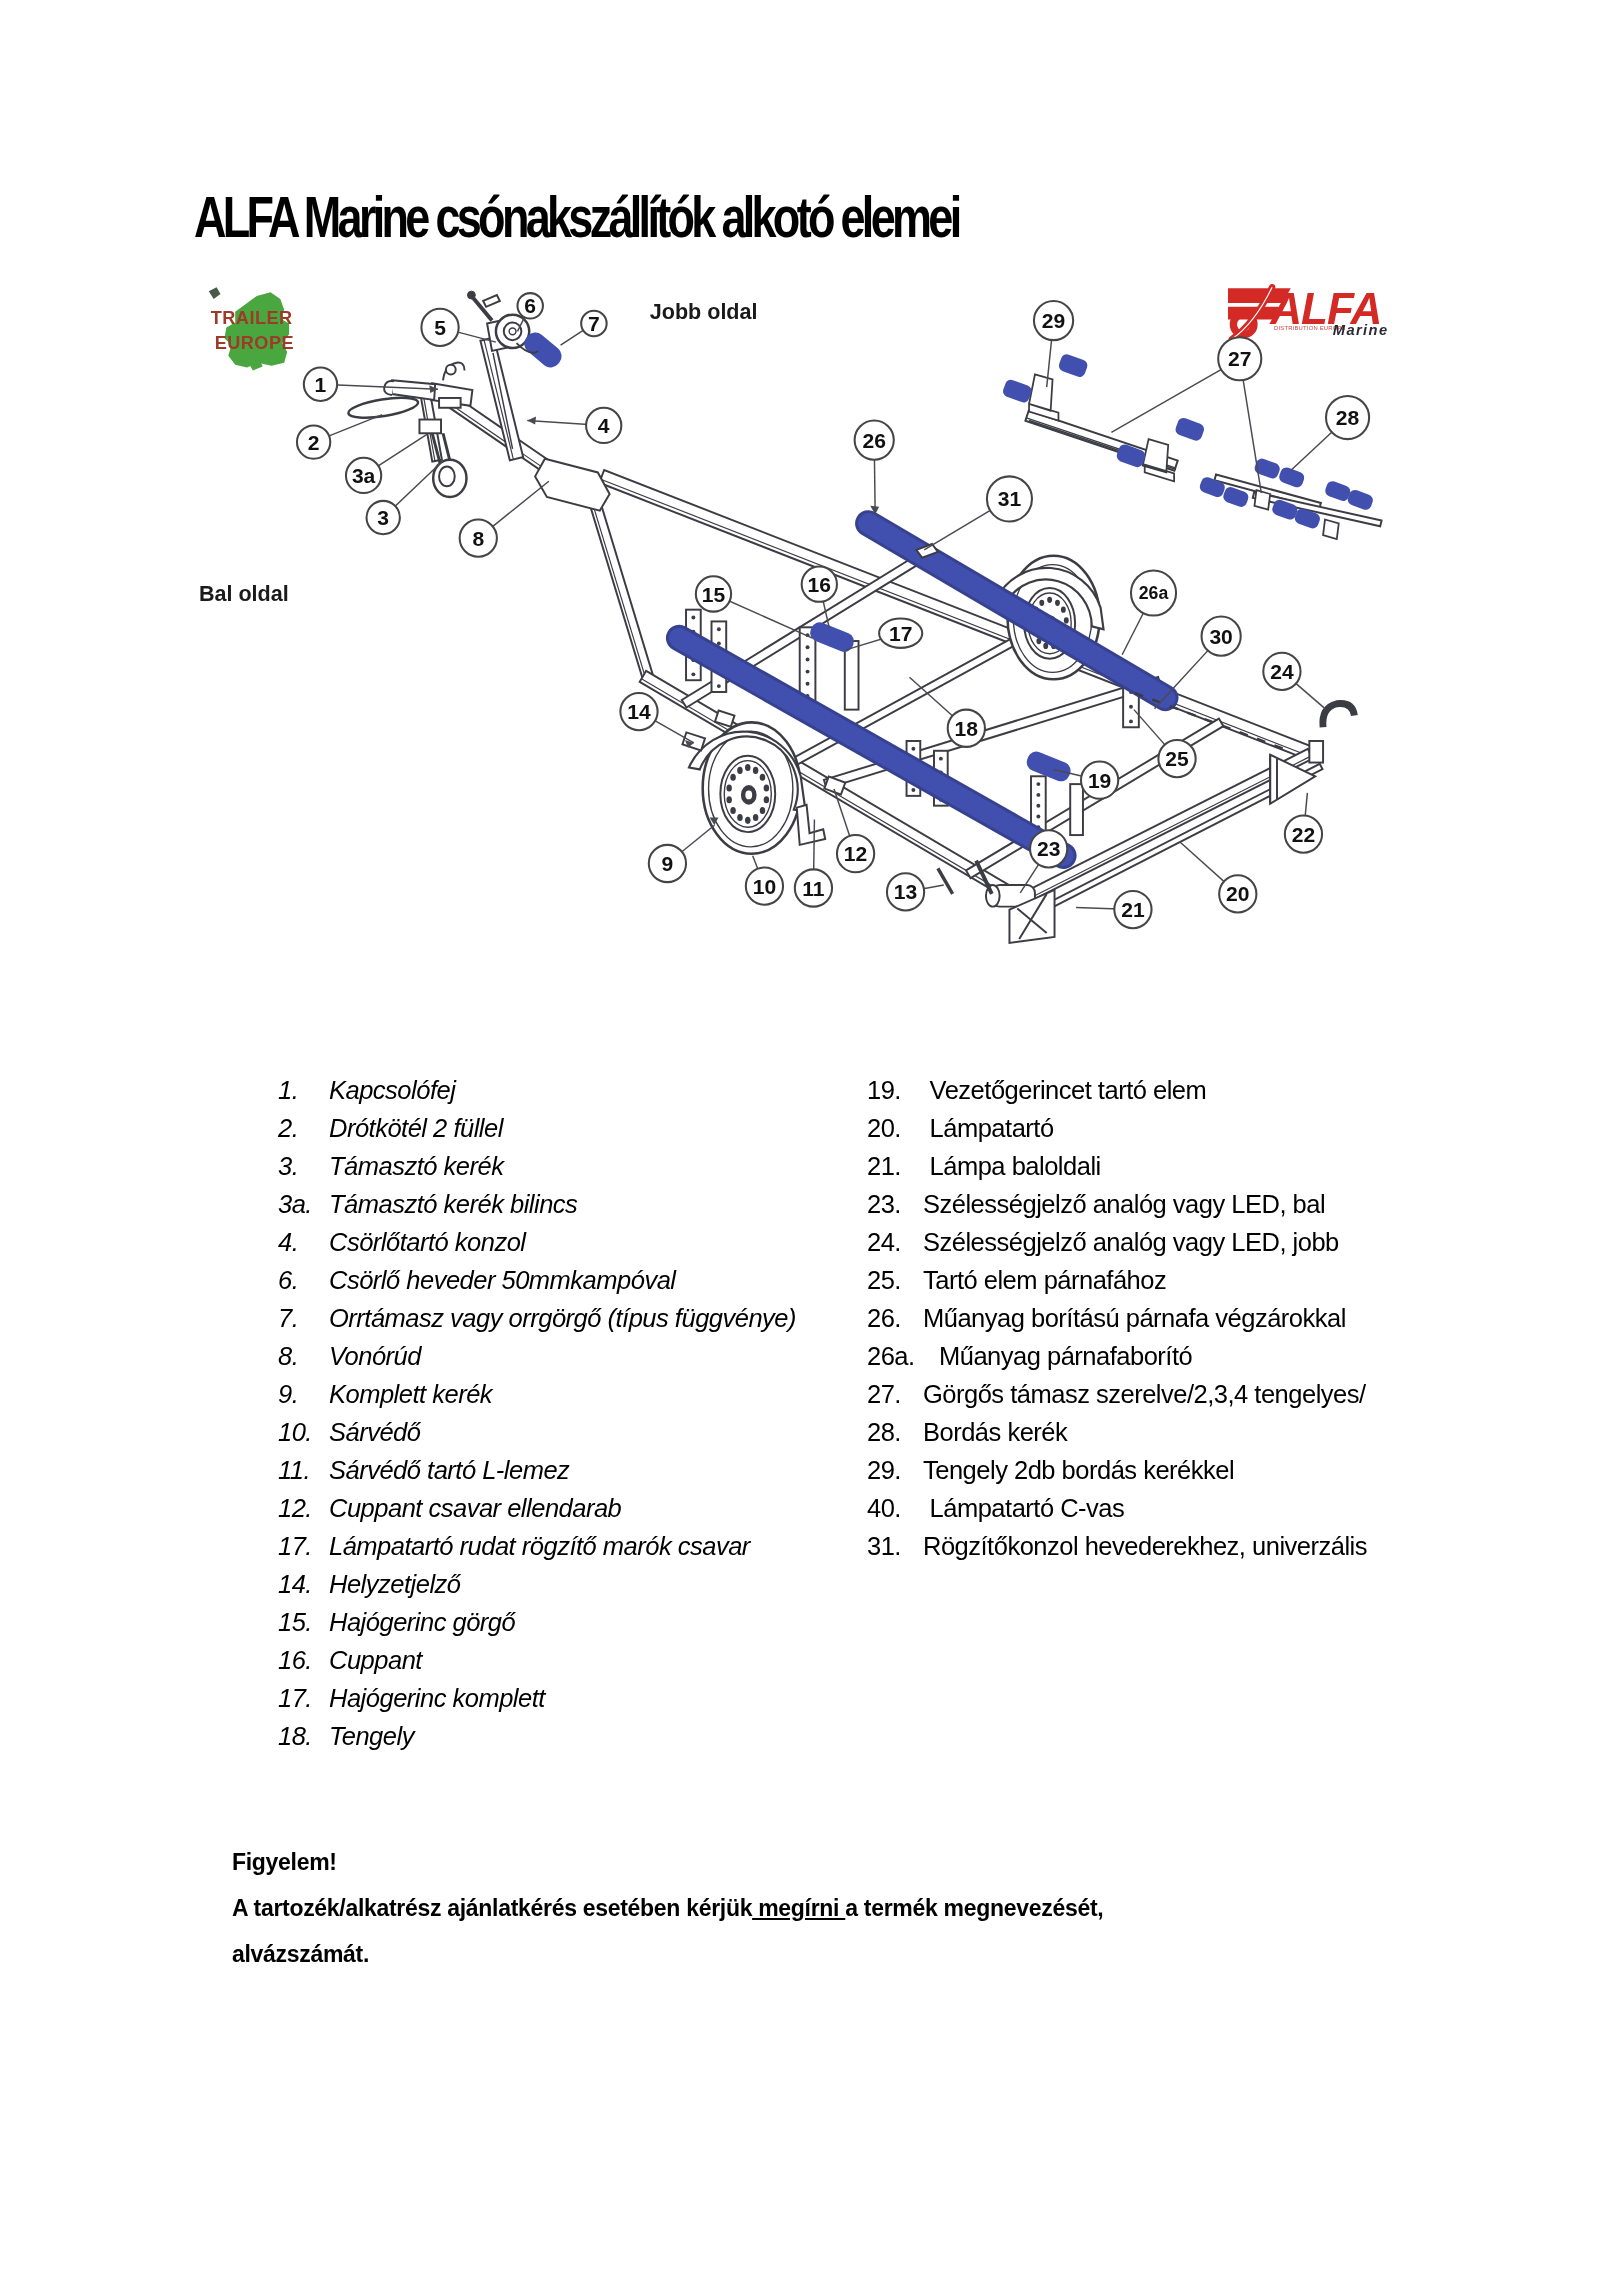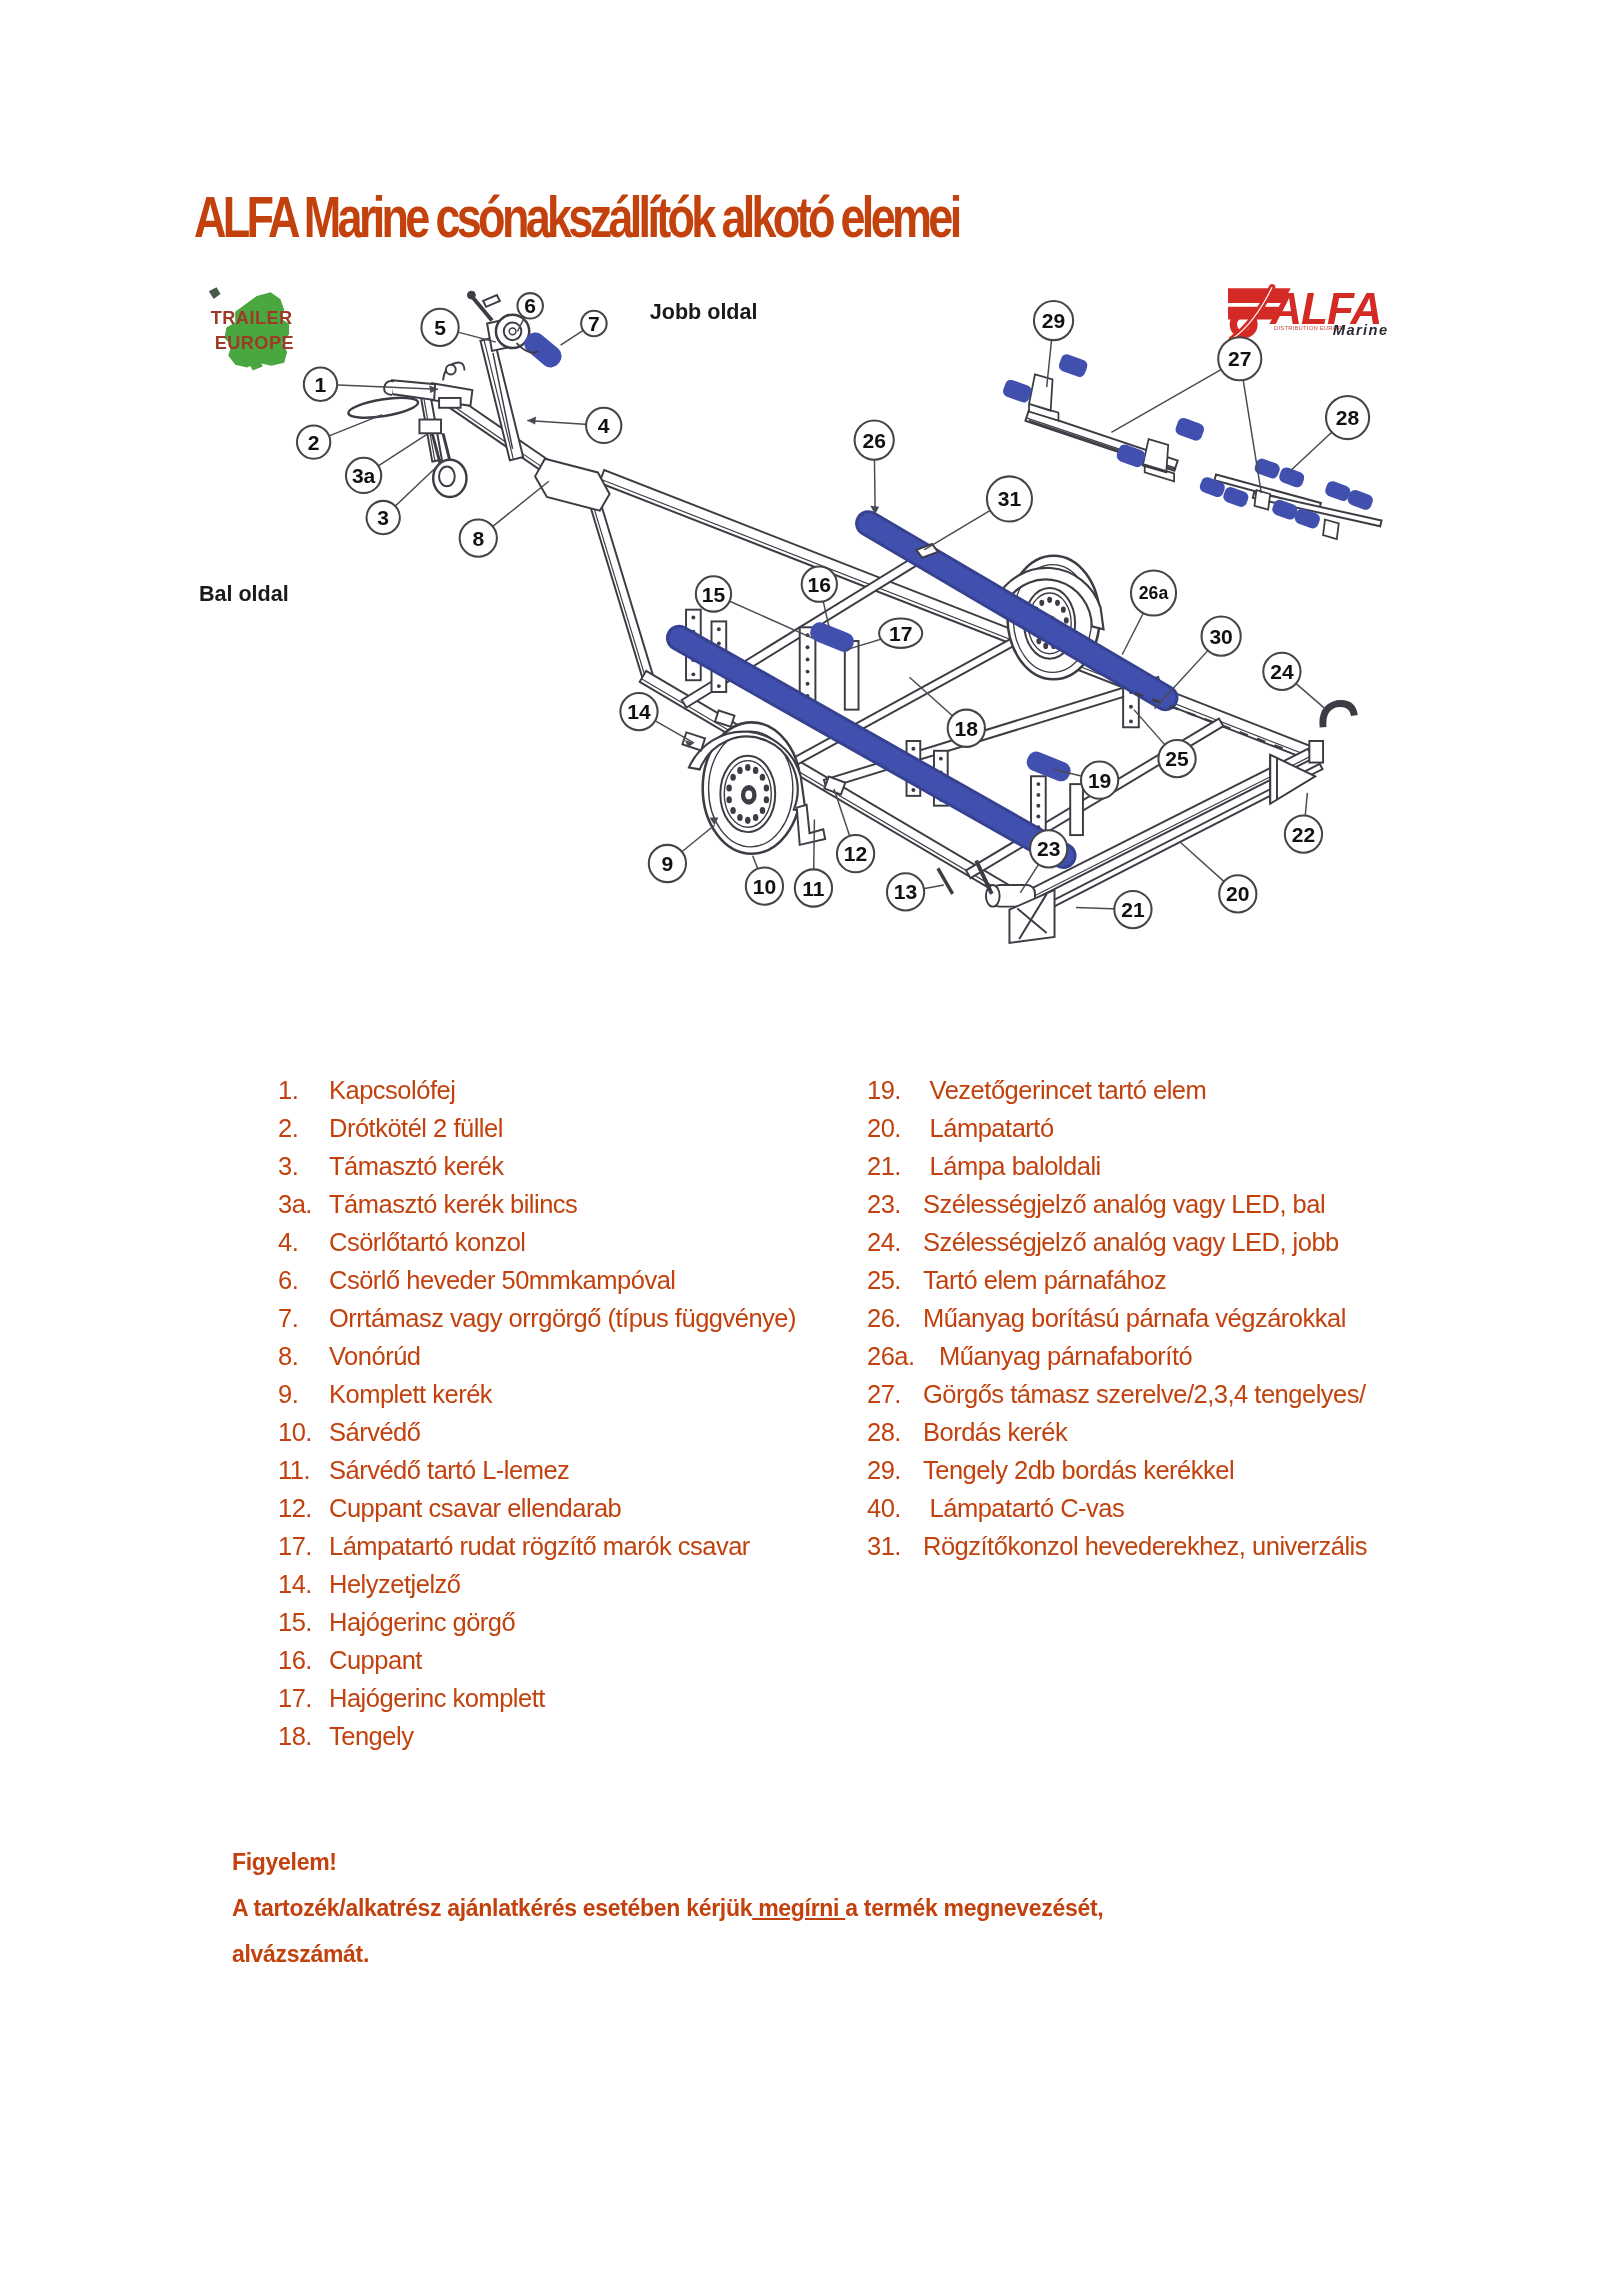--- a/index.html
+++ b/index.html
@@ -1,17 +1,17 @@
 <!DOCTYPE html>
 <html><head>
 <meta charset="utf-8">
 <style>
   html,body{margin:0;padding:0;background:#ffffff;}
   #page{position:relative;width:1621px;height:2293px;background:#ffffff;overflow:hidden;
-        font-family:"Liberation Sans", sans-serif;color:#c2410c;}
+        font-family:"Liberation Sans", sans-serif;color:#000000;}
   #title{position:absolute;left:194px;top:185px;font-size:45px;font-weight:bold;
          letter-spacing:-3.7px;white-space:nowrap;transform:scaleY(1.28);transform-origin:0 0;}
   .col{position:absolute;font-size:25.5px;line-height:38px;letter-spacing:-0.5px;white-space:nowrap;}
   .row{height:38px;}
   .num{display:inline-block;width:51px;}
   .colR .num{width:56px;}
   #bottom{position:absolute;left:232px;top:1839px;font-size:23px;font-weight:bold;line-height:46px;letter-spacing:-0.3px;}
 </style>
 </head>
 <body>
@@ -555,21 +555,21 @@
         <text x="1030" y="516.74" font-family="Liberation Sans, sans-serif" font-size="21.5" font-weight="bold" fill="#111" text-anchor="middle">31</text>
       </g>
 
   <g>
         <line x1="919" y1="646" x2="863" y2="663" stroke="#4a4a52" stroke-width="1.5"></line>
         <ellipse cx="919" cy="646" rx="22" ry="15" fill="#ffffff" stroke="#454545" stroke-width="2.1"></ellipse>
         <text x="919" y="654" font-family="Liberation Sans, sans-serif" font-size="21.5" font-weight="bold" fill="#111" text-anchor="middle">17</text>
       </g>
   </svg>
 
-  <div class="col" style="left:278px;top:1071px;">
+  <div class="col" style="left:278px;top:1071px;font-style:italic;">
     <div class="row"><span class="num">1.</span>Kapcsolófej</div>
     <div class="row"><span class="num">2.</span>Drótkötél 2 füllel</div>
     <div class="row"><span class="num">3.</span>Támasztó kerék</div>
     <div class="row"><span class="num">3a.</span>Támasztó kerék bilincs</div>
     <div class="row"><span class="num">4.</span>Csörlőtartó konzol</div>
     <div class="row"><span class="num">6.</span>Csörlő heveder 50mmkampóval</div>
     <div class="row"><span class="num">7.</span>Orrtámasz vagy orrgörgő (típus függvénye)</div>
     <div class="row"><span class="num">8.</span>Vonórúd</div>
     <div class="row"><span class="num">9.</span>Komplett kerék</div>
     <div class="row"><span class="num">10.</span>Sárvédő</div>

